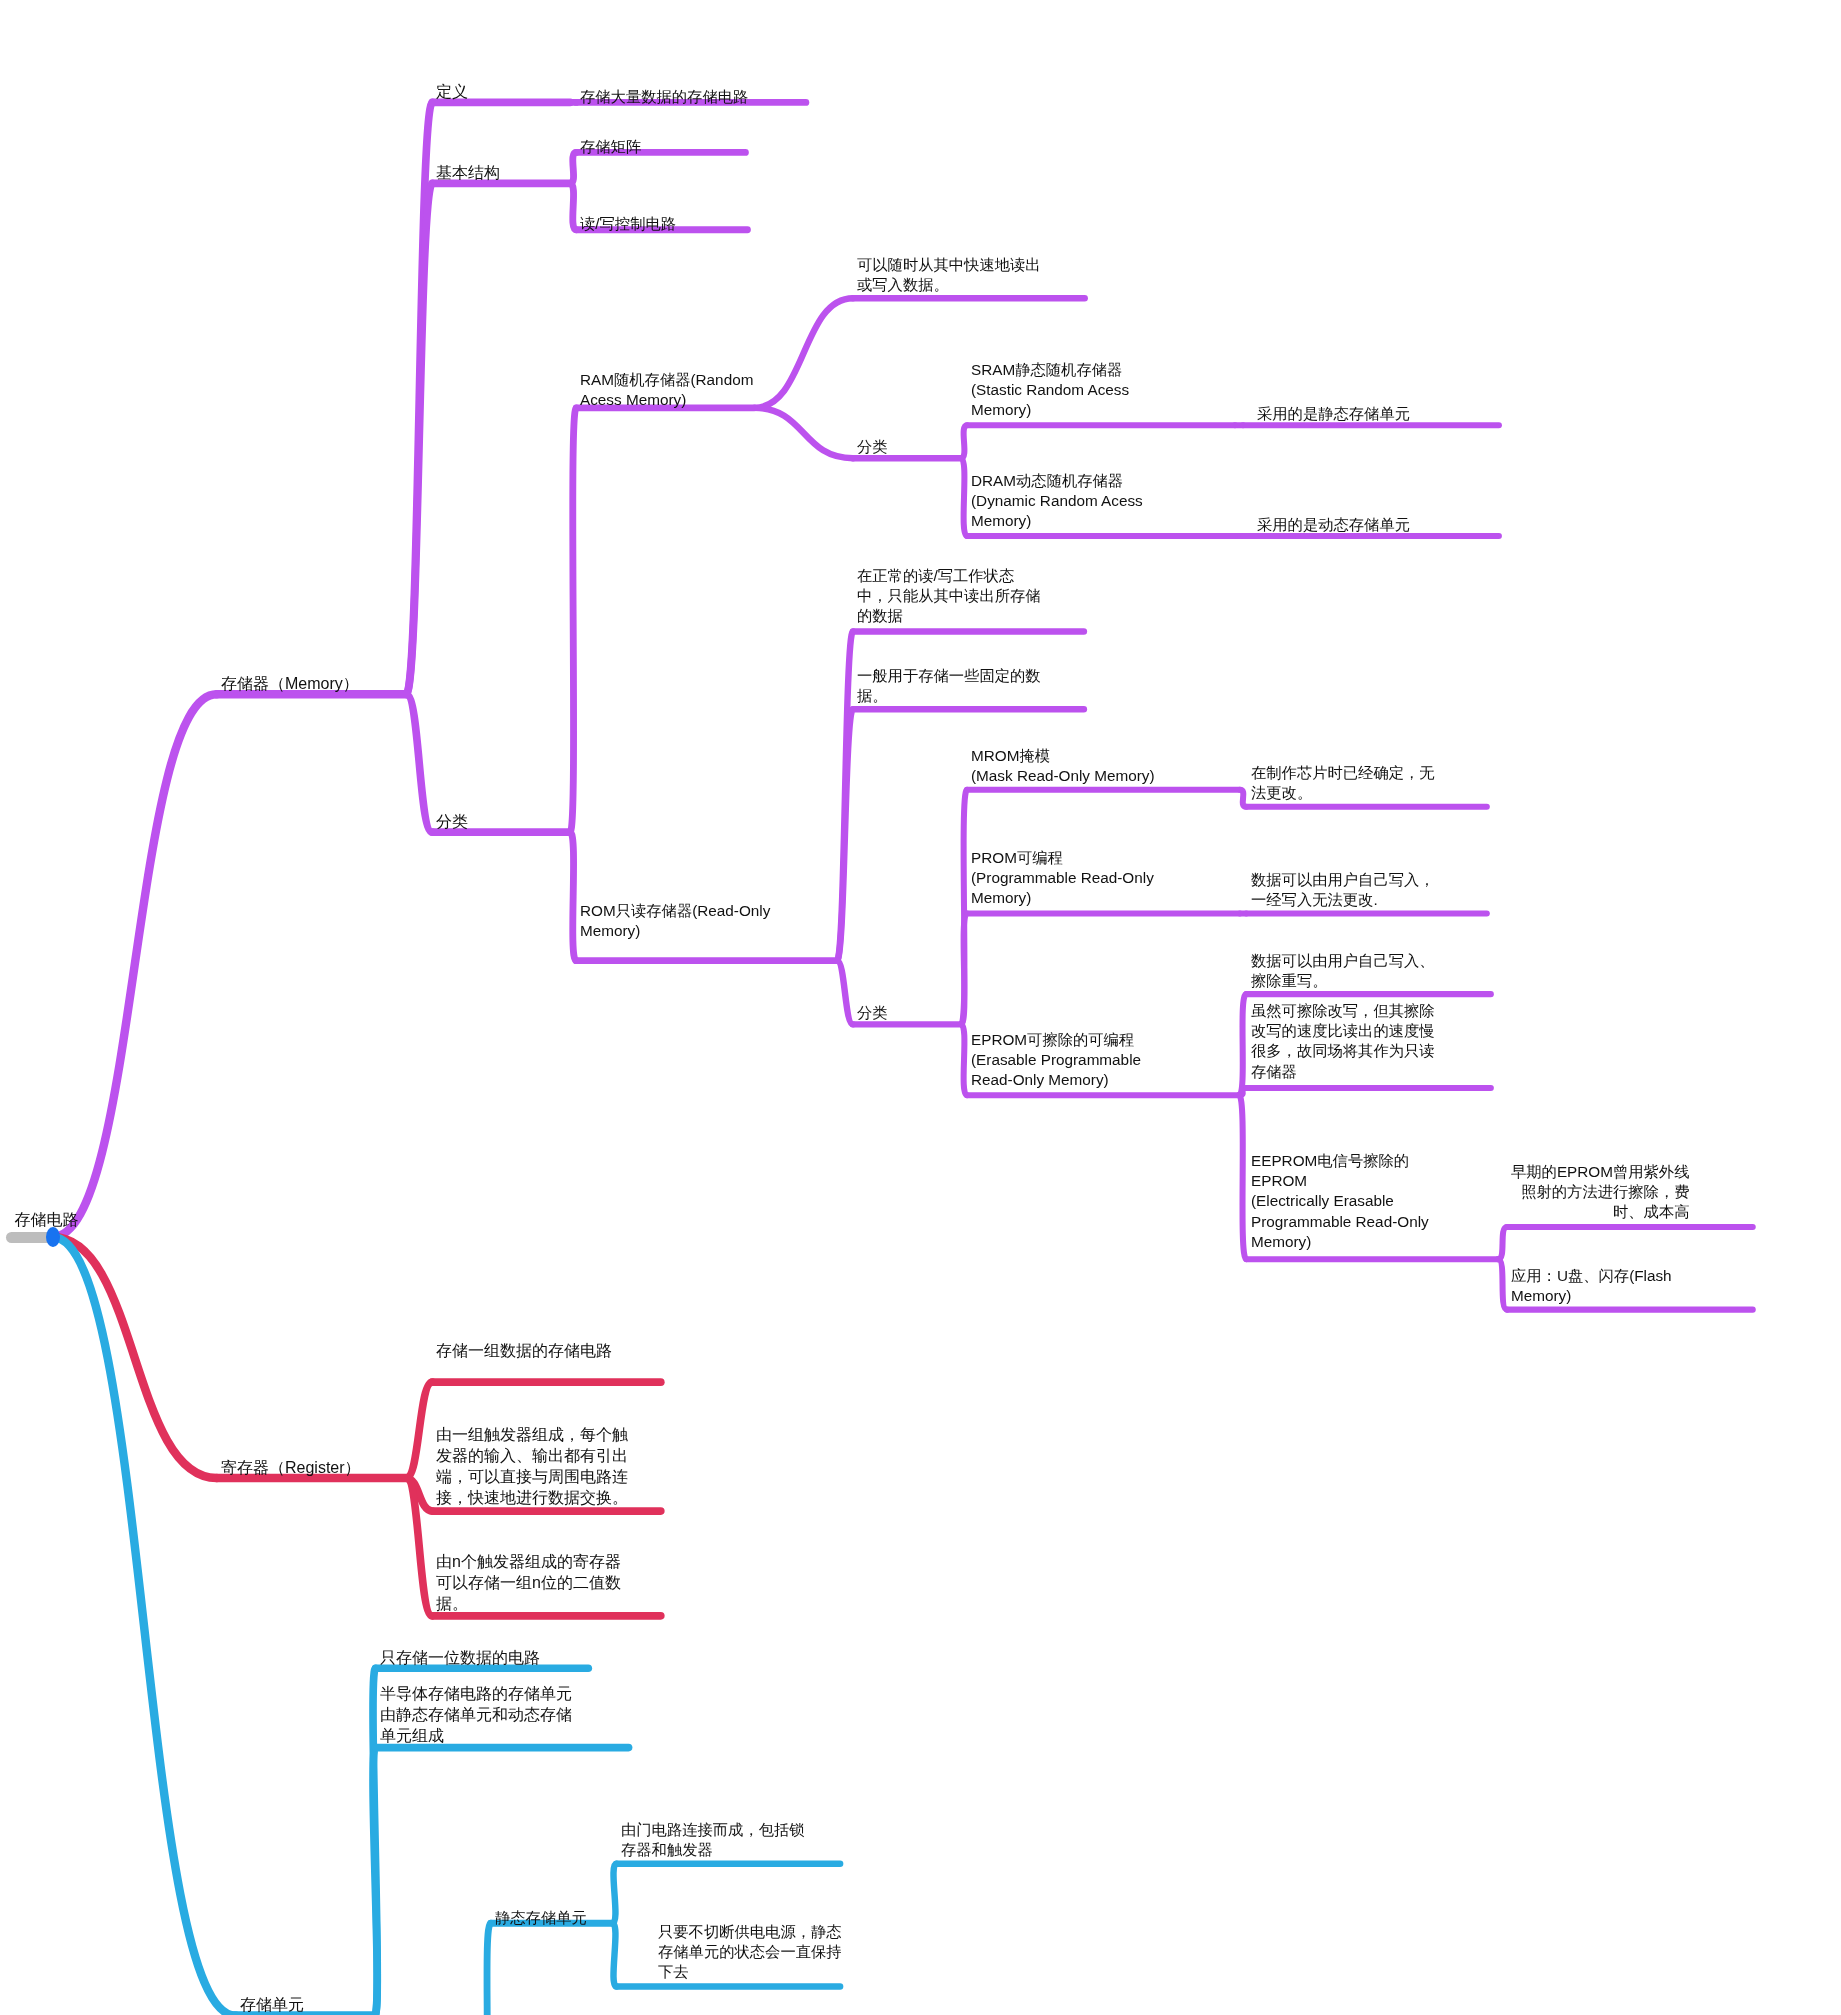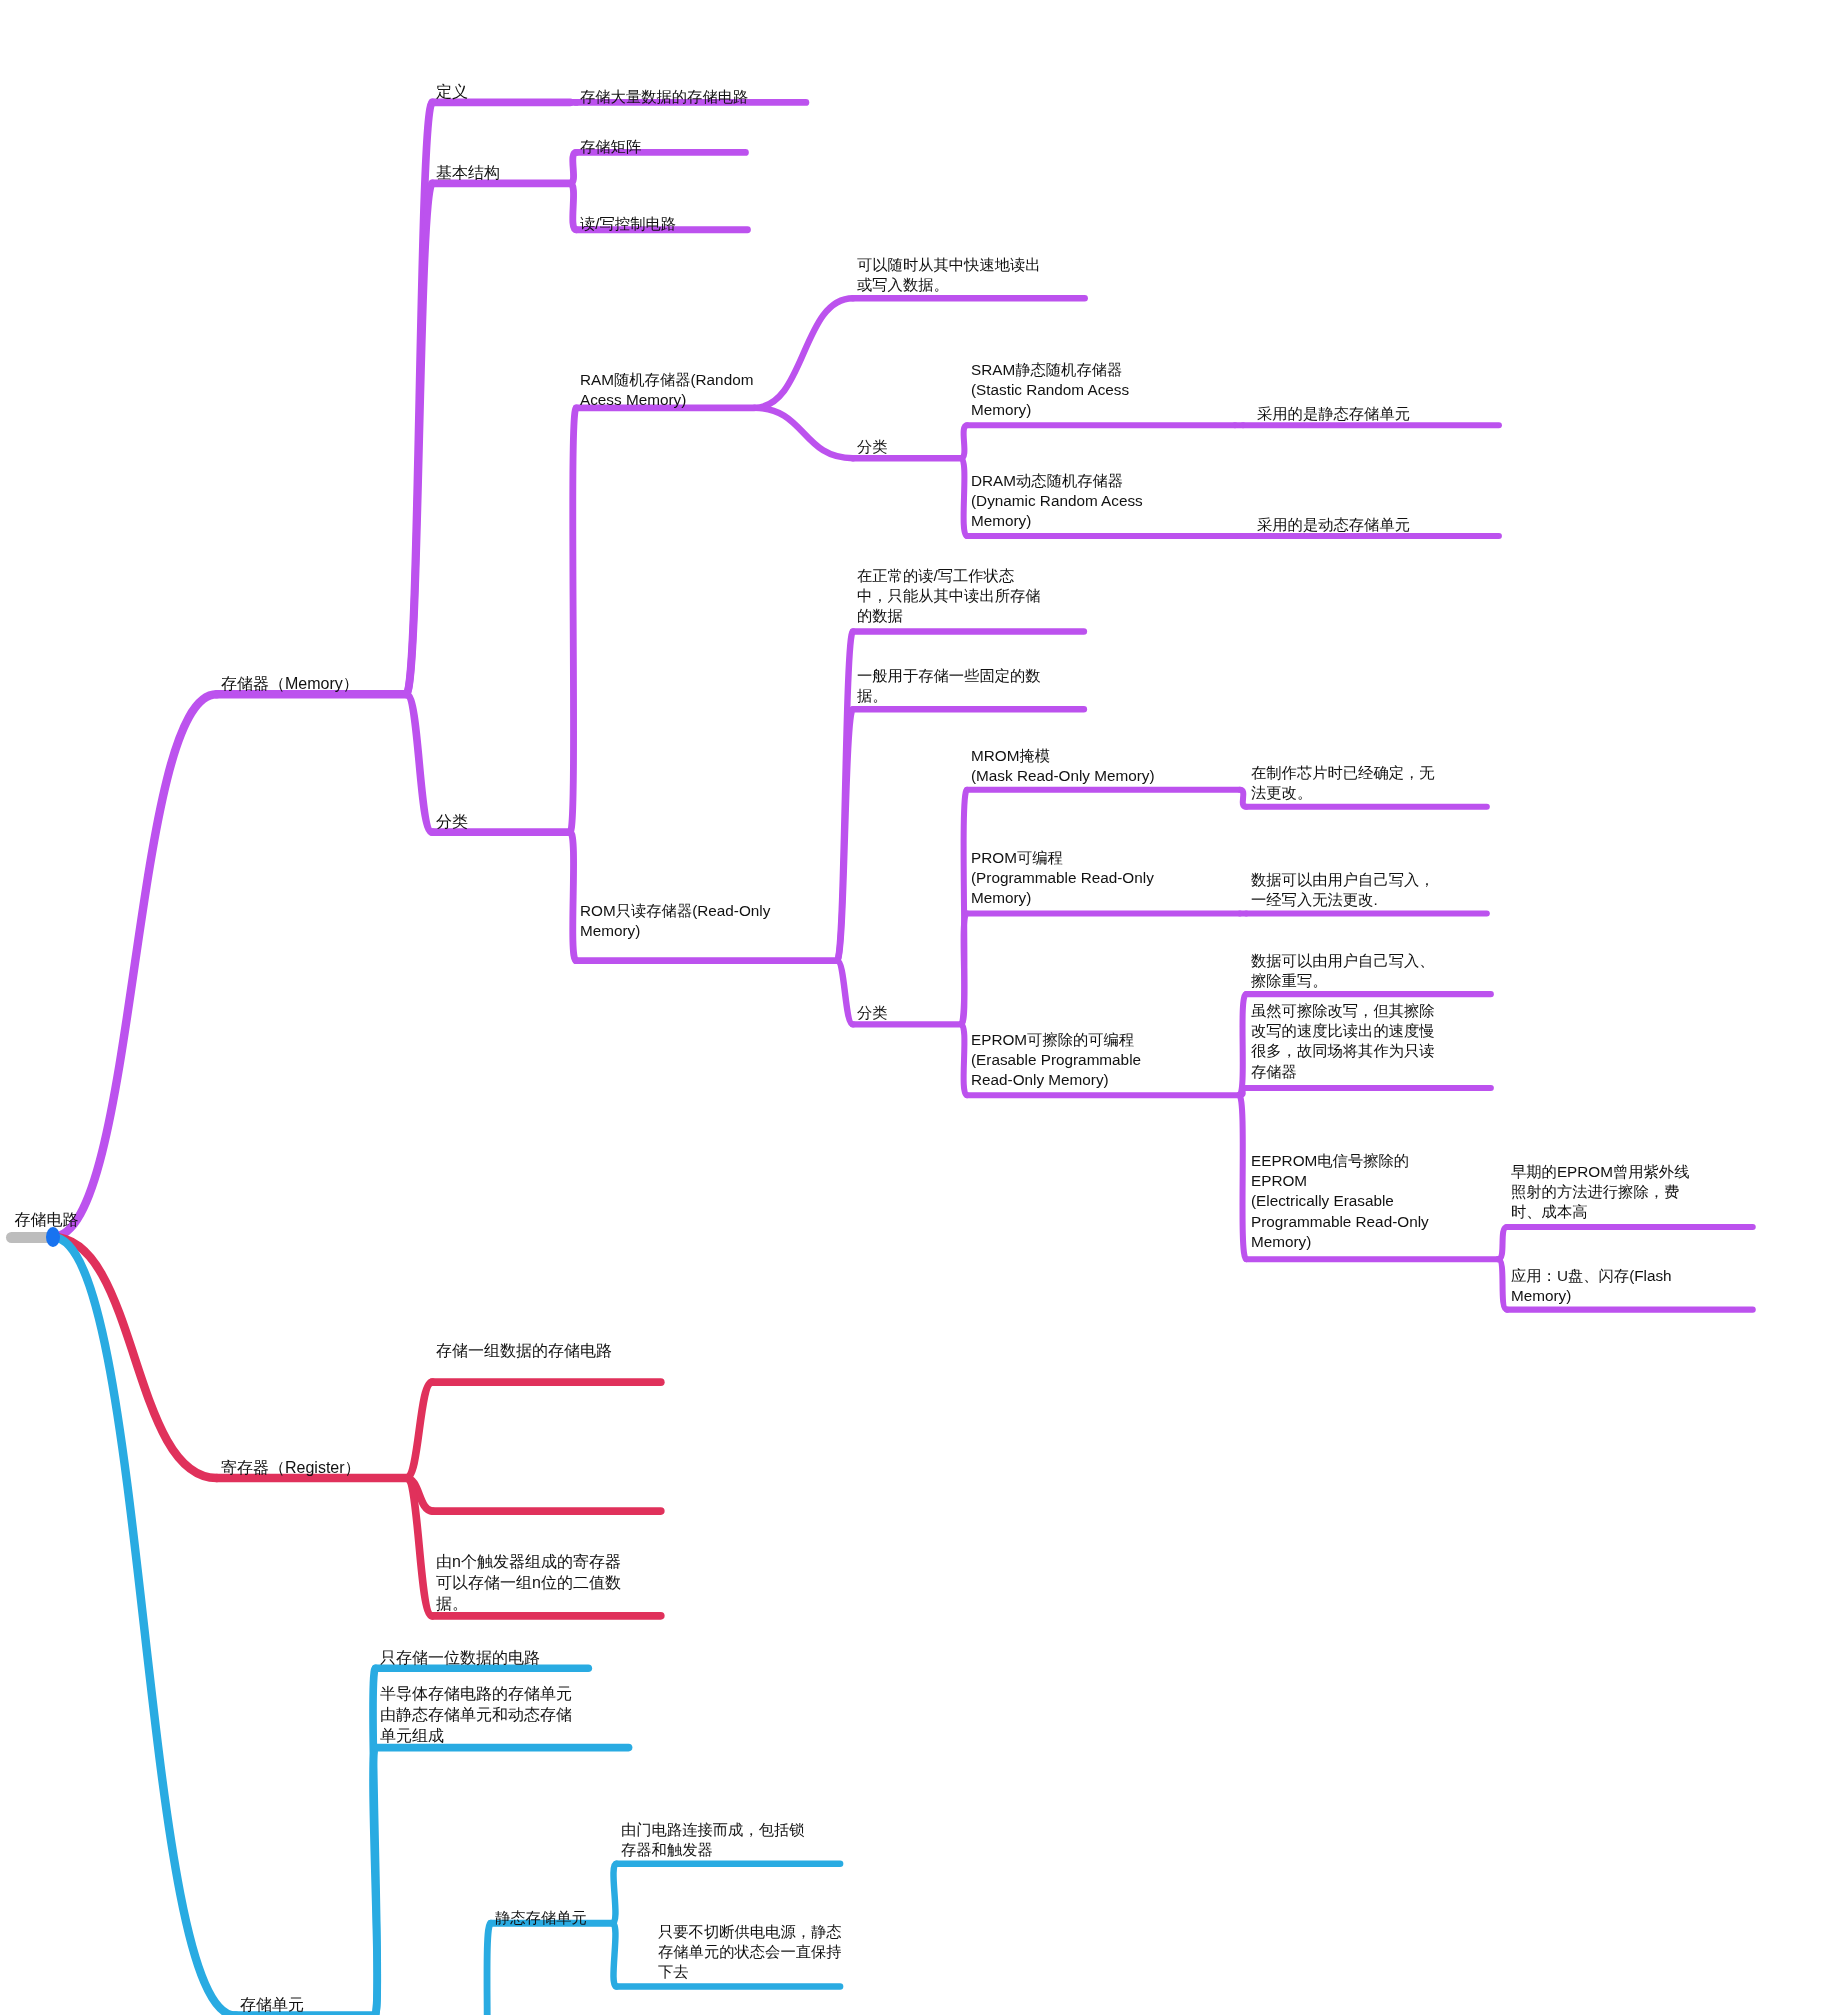--- a/index.html
+++ b/index.html
@@ -157,27 +157,31 @@
 擦除重写。</div>
     <div class="node lvl-5" style="left: 1251px; top: 1001px;">虽然可擦除改写，但其擦除
 改写的速度比读出的速度慢
 很多，故同场将其作为只读
 存储器</div>
     <div class="node lvl-5" style="left: 1251px; top: 1151px;">EEPROM电信号擦除的
 EPROM
 (Electrically Erasable
 Programmable Read-Only
 Memory)</div>
-    <div class="node lvl-5" style="left: 1511px; top: 1162px;">早期的EPROM曾用紫外线
+    <div class="node lvl-5" style="left: 1511px; top: 1162px; text-align: right;">早期的EPROM曾用紫外线
 照射的方法进行擦除，费
 时、成本高</div>
     <div class="node lvl-5" style="left: 1511px; top: 1266px;">应用：U盘、闪存(Flash
 Memory)</div>
     <div class="node lvl-1" style="left: 221px; top: 1457px;">寄存器（Register）</div>
     <div class="node lvl-2" style="left: 436px; top: 1340px;">存储一组数据的存储电路</div>
+    <div class="node lvl-2" style="left: 436px; top: 1424px;">由一组触发器组成，每个触
+发器的输入、输出都有引出
+端，可以直接与周围电路连
+接，快速地进行数据交换。</div>
     <div class="node lvl-2" style="left: 436px; top: 1551px;">由n个触发器组成的寄存器
 可以存储一组n位的二值数
 据。</div>
     <div class="node lvl-1" style="left: 240px; top: 1994px;">存储单元</div>
     <div class="node lvl-2" style="left: 380px; top: 1647px;">只存储一位数据的电路</div>
     <div class="node lvl-2" style="left: 380px; top: 1683px;">半导体存储电路的存储单元
 由静态存储单元和动态存储
 单元组成</div>
     <div class="node lvl-3" style="left: 495px; top: 1902px;">静态存储单元</div>
     <div class="node lvl-4" style="left: 621px; top: 1820px;">由门电路连接而成，包括锁

